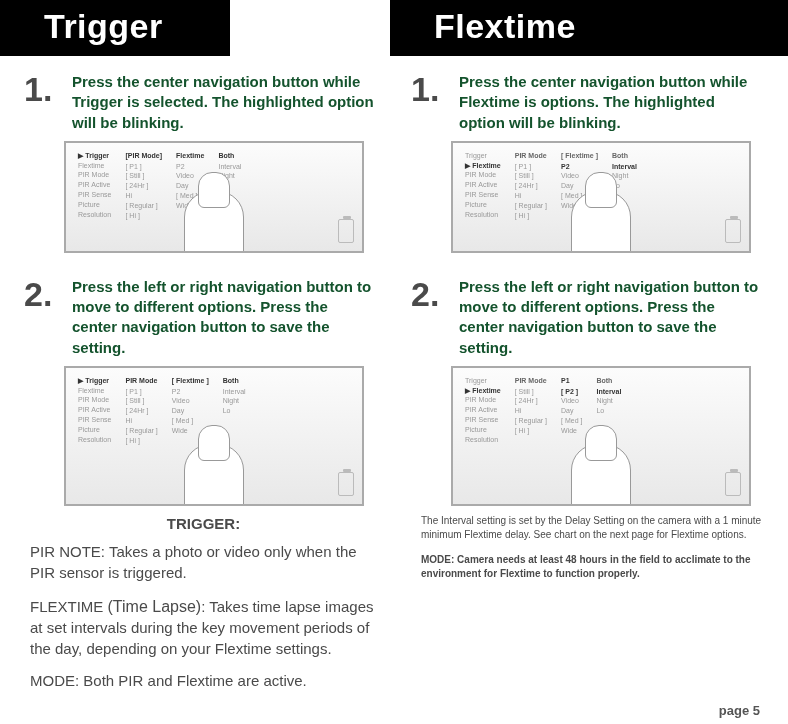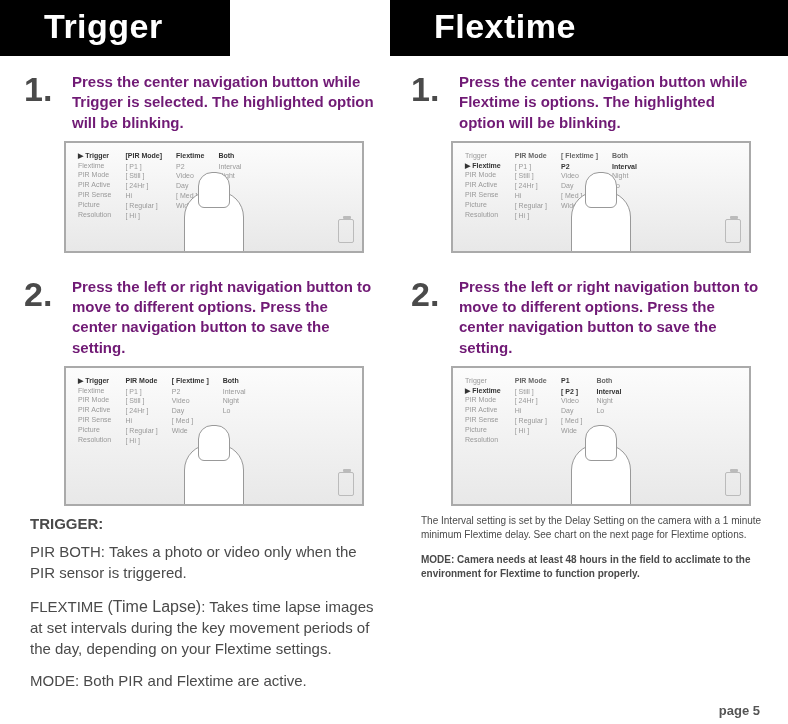--- a/index.html
+++ b/index.html
@@ -45,21 +45,21 @@
     color: #4a4a4a;
     width: 48px;
     line-height: 1;
     padding-top: 2px;
     flex-shrink: 0;
   }
   .step-text {
     font-size: 15px;
     font-weight: bold;
     line-height: 1.35;
-    color: #701a75;
+    color: #14532d;
     padding-top: 2px;
   }
   .screen-img {
     width: 300px;
     height: 112px;
     margin: 8px 0 22px 40px;
     border: 2px solid #aaa;
     background: linear-gradient(to bottom, #fcfcfc 0%, #f2f2f2 50%, #e8e8e8 100%);
     position: relative;
     overflow: hidden;
@@ -101,20 +101,21 @@
   }
   .desc-block {
     padding-left: 6px;
     font-size: 15px;
     line-height: 1.38;
   }
   .desc-block .heading {
     font-weight: bold;
     margin-top: 4px;
     margin-bottom: 8px;
+    text-align: center;
   }
   .desc-block p {
     margin-bottom: 12px;
   }
   .desc-block .lead {
     display: inline;
   }
   .small { font-size: 16px; }
   .note-block {
     padding: 0 2px 0 10px;
@@ -243,21 +244,21 @@
             <span>Night</span>
             <span>Lo</span>
           </div>
       </div>
       <div class="thumb"></div>
       <div class="battery"></div>
     </div>
 
     <div class="desc-block">
       <div class="heading">TRIGGER:</div>
-      <p><span class="lead" style="font-weight:normal">PIR BOTH: </span><span>Takes a photo or video only when the PIR sensor is triggered.</span></p>
+      <p><span class="lead" style="font-weight:normal">PIR NOTE: </span><span>Takes a photo or video only when the PIR sensor is triggered.</span></p>
       <p><span class="lead">FLEXTIME </span><span class="small">(Time Lapse)</span><span>: Takes time lapse images at set intervals during the key movement periods of the day, depending on your Flextime settings.</span></p>
       <p><span class="lead">MODE: </span><span>Both PIR and Flextime are active.</span></p>
     </div>
   </div>
 
   <div class="col">
 
     <div class="step">
       <div class="step-num">1.</div>
       <div class="step-text">Press the center navigation button while Flextime is options. The highlighted option will be blinking.</div>

